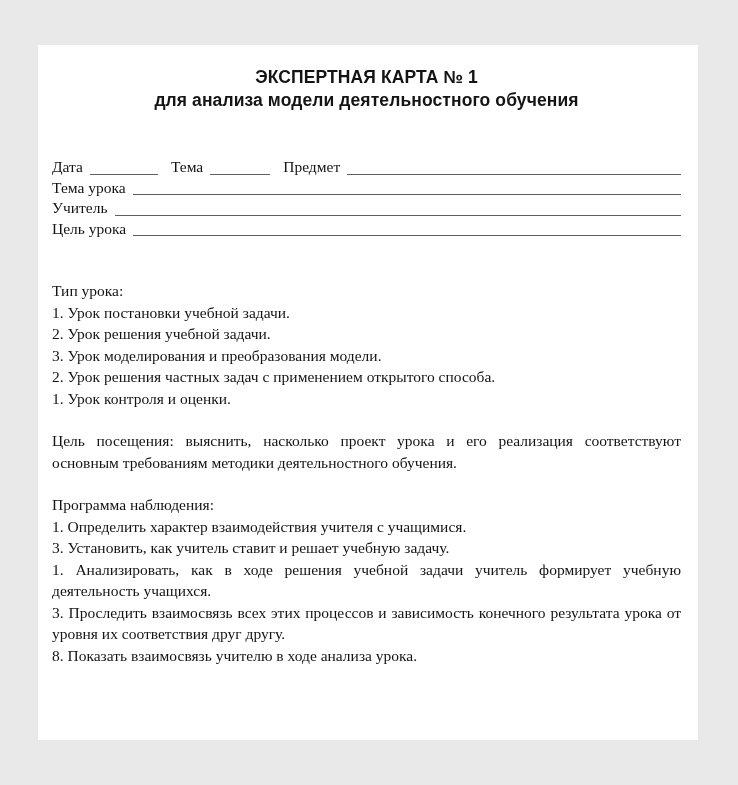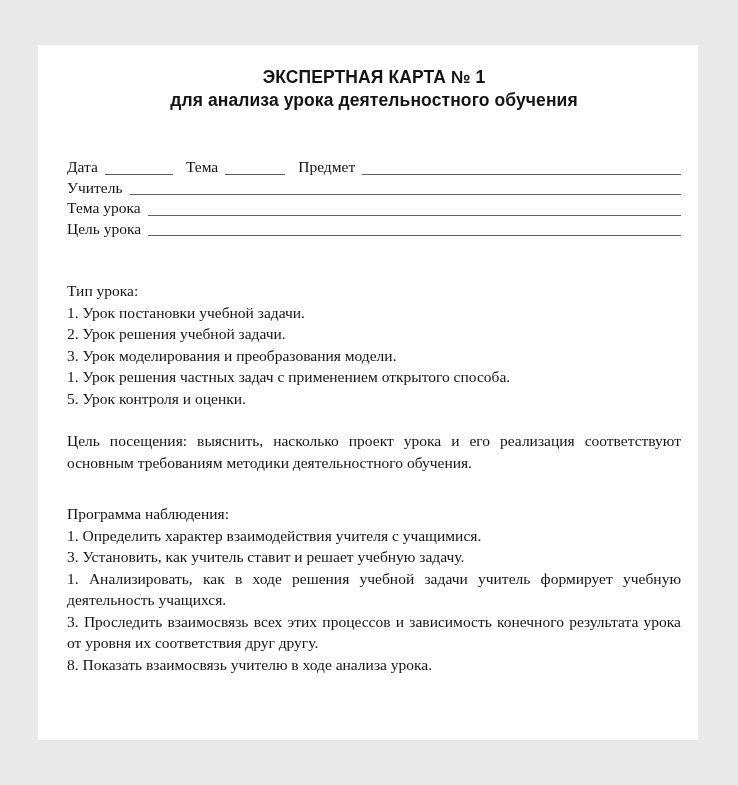--- a/index.html
+++ b/index.html
@@ -14,21 +14,21 @@
     overflow: hidden;
   }
   .page {
     position: absolute;
     left: 38px;
     top: 45px;
     width: 660px;
     height: 695px;
     background: #ffffff;
     box-sizing: border-box;
-    padding: 21px 17px 0 29px;
+    padding: 21px 17px 0 14px;
     color: #141414;
   }
   
   .title-block {
     text-align: center;
     font-family: "Liberation Sans", sans-serif;
     font-weight: bold;
     font-size: 17.5px;
     line-height: 23px;
     letter-spacing: 0.1px;
@@ -62,64 +62,64 @@
   
   .section-lesson-type { margin-top: 41px; }
   .heading {
     font-weight: normal;
   }
   .item { text-align: justify; }
   .para-visit-goal {
     margin: 21px 0 0 0;
     text-align: justify;
   }
-  .section-observation { margin-top: 30px; }
+  .section-observation { margin-top: 21px; }
 </style>
 </head>
 <body>
 
 <div class="page">
 
   <div class="title-block">
     <div>ЭКСПЕРТНАЯ КАРТА № 1</div>
-    <div>для анализа урока деятельностного обучения</div>
+    <div>для анализа модели деятельностного обучения</div>
   </div>
 
   <div class="doc-body">
 
     <div class="fill-form">
       <div class="frow">
         <span>Дата</span>
         <span class="fill w-date"></span>
         <span>Тема</span>
         <span class="fill w-class"></span>
         <span>Предмет</span>
         <span class="fill grow"></span>
       </div>
       <div class="frow">
-        <span>Учитель</span>
+        <span>Тема урока</span>
         <span class="fill grow"></span>
       </div>
       <div class="frow">
-        <span>Тема урока</span>
+        <span>Учитель</span>
         <span class="fill grow"></span>
       </div>
       <div class="frow">
         <span>Цель урока</span>
         <span class="fill grow"></span>
       </div>
     </div>
 
     <div class="section-lesson-type">
       <div class="heading">Тип урока:</div>
       <div class="item">1. Урок постановки учебной задачи.</div>
       <div class="item">2. Урок решения учебной задачи.</div>
       <div class="item">3. Урок моделирования и преобразования модели.</div>
-      <div class="item">1. Урок решения частных задач с применением открытого способа.</div>
-      <div class="item">5. Урок контроля и оценки.</div>
+      <div class="item">2. Урок решения частных задач с применением открытого способа.</div>
+      <div class="item">1. Урок контроля и оценки.</div>
     </div>
 
     <p class="para-visit-goal"><span class="heading">Цель посещения:</span> <span>выяснить, насколько проект урока и его реализация соответствуют основным требованиям методики деятельностного обучения.</span></p>
 
     <div class="section-observation">
       <div class="heading">Программа наблюдения:</div>
       <div class="item">1. Определить характер взаимодействия учителя с учащимися.</div>
       <div class="item">3. Установить, как учитель ставит и решает учебную задачу.</div>
       <div class="item">1. Анализировать, как в ходе решения учебной задачи учитель формирует учебную деятельность учащихся.</div>
       <div class="item">3. Проследить взаимосвязь всех этих процессов и зависимость конечного результата урока от уровня их соответствия друг другу.</div>

